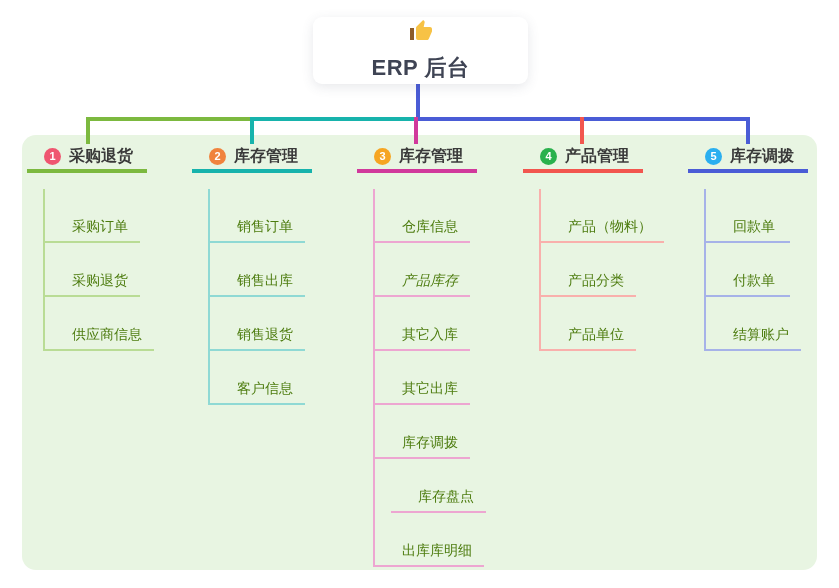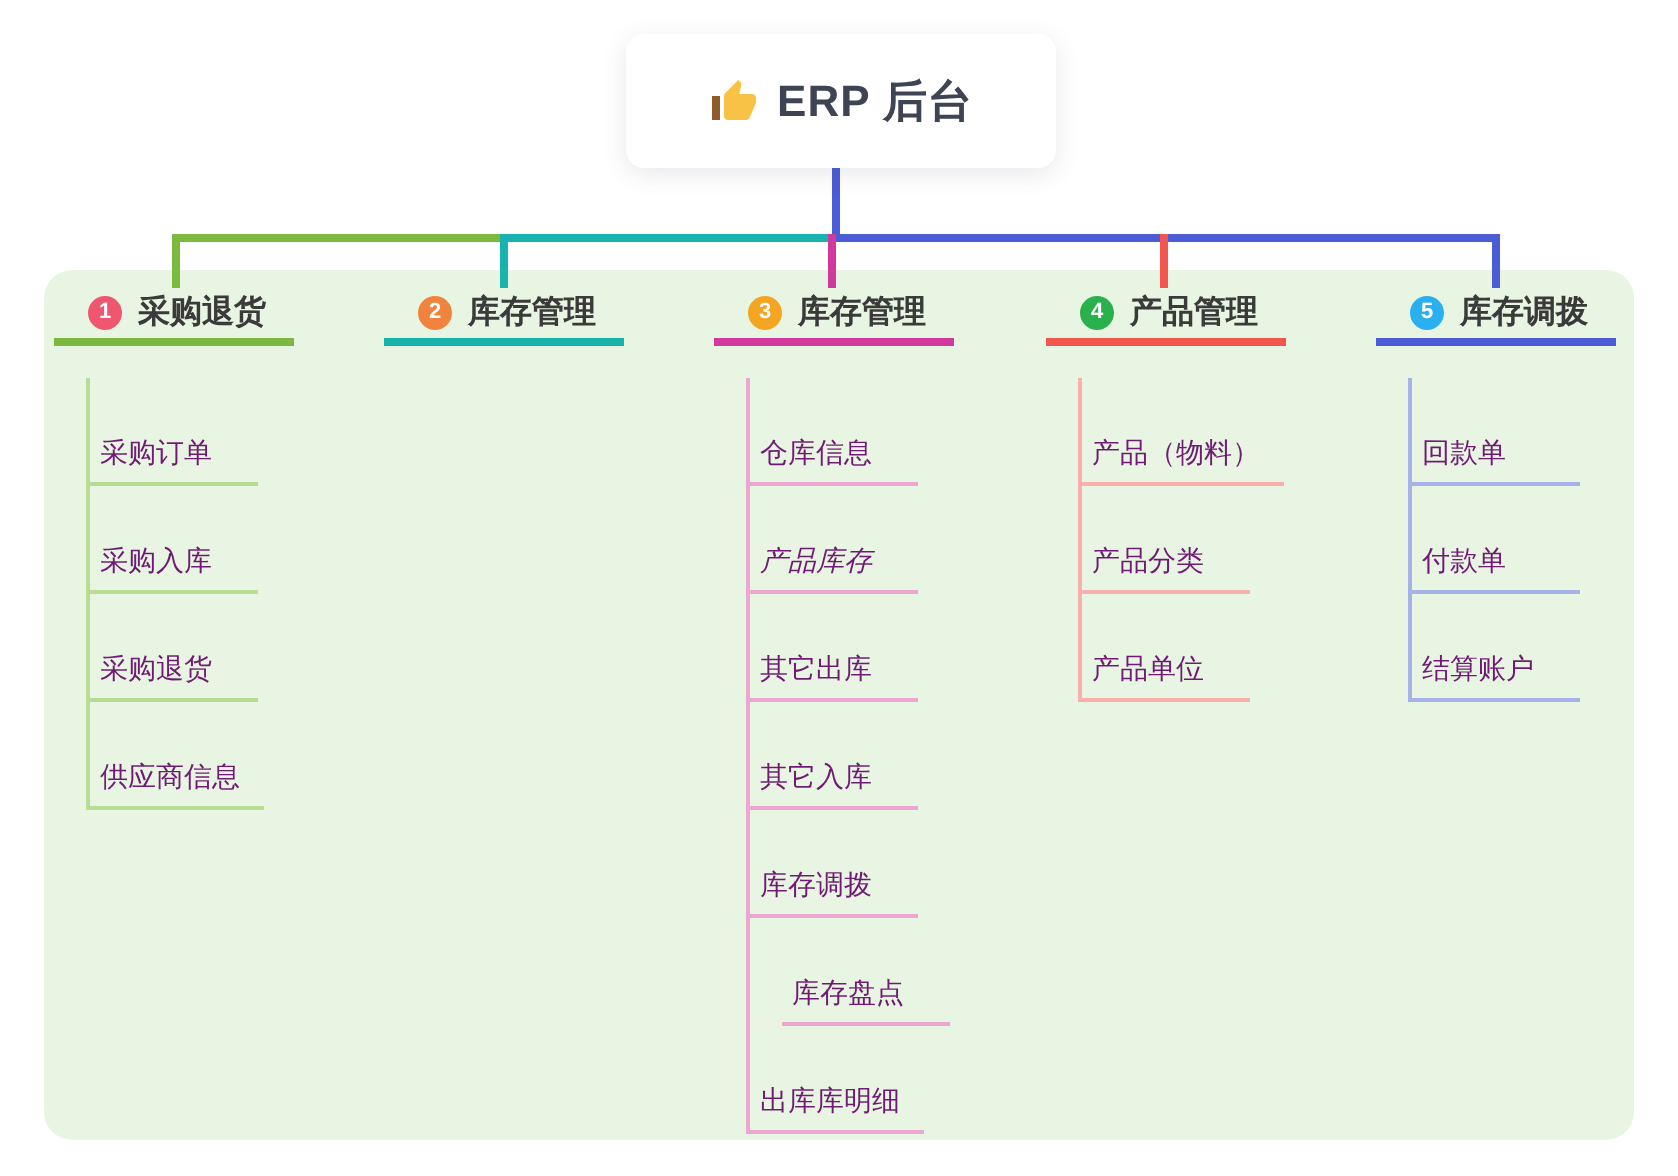--- a/index.html
+++ b/index.html
@@ -10,20 +10,21 @@
     font-family:"Liberation Sans","DejaVu Sans",sans-serif;
     overflow:hidden;
   }
   
   .root-card{
     position:absolute;left:313px;top:17px;width:215px;height:67px;
     background:#ffffff;border-radius:9px;
     box-shadow:0 3px 12px rgba(70,80,100,.13);
     display:flex;align-items:center;justify-content:center;gap:10px;
     z-index:3;
+    flex-direction:column;
   }
   .root-title{font-size:22px;font-weight:600;color:#3f4454;letter-spacing:.5px;}
   .thumb-icon{width:24px;height:24px;display:inline-block;}
   
   .line{position:absolute;z-index:1;}
   .stem{left:416px;top:83px;width:4px;height:36px;}
   .hseg{top:117px;height:4px;}
   .drop{top:117px;width:4px;height:27px;}
   
   .panel{
@@ -47,23 +48,23 @@
   .children{
     margin-left:16px;
     border-left:2px solid #ccc;
     list-style:none;padding:0;
   }
   .children li{
     box-sizing:border-box;
     height:54px;
     display:flex;align-items:flex-end;
     width:fit-content;min-width:84px;
-    padding:0 12px 5px 5px;
+    padding:0 12px 5px 27px;
     border-bottom:2px solid #ccc;
-    font-size:14px;color:#701a75;white-space:nowrap;
+    font-size:14px;color:#4d7c0f;white-space:nowrap;
   }
   
   .b0{left:27px;}  .b1{left:192px;} .b2{left:357px;} .b3{left:523px;} .b4{left:688px;}
 </style>
 </head>
 <body>
 
 <div class="stage">
 
   <div class="panel" style="background: rgb(232, 245, 226);"></div>
@@ -88,43 +89,48 @@
   <div class="line drop" style="left: 580px; background: rgb(242, 86, 79);"></div>
   <div class="line drop" style="left: 746px; background: rgb(74, 92, 214);"></div>
 
   <div class="branch b0">
     <div class="branch-header" style="border-bottom-color: rgb(124, 185, 63);">
       <span class="badge" style="background: rgb(239, 86, 112);">1</span>
       <span class="branch-label">采购退货</span>
     </div>
     <ul class="children" style="border-left-color: rgb(185, 220, 149);">
       <li style="border-bottom-color: rgb(185, 220, 149);">采购订单</li>
-      <li style="border-bottom-color: rgb(185, 220, 149);">采购入库</li>
       <li style="border-bottom-color: rgb(185, 220, 149);">采购退货</li>
       <li style="border-bottom-color: rgb(185, 220, 149);">供应商信息</li>
     </ul>
   </div>
 
   <div class="branch b1">
     <div class="branch-header" style="border-bottom-color: rgb(23, 179, 172);">
       <span class="badge" style="background: rgb(240, 131, 61);">2</span>
       <span class="branch-label">库存管理</span>
     </div>
+    <ul class="children" style="border-left-color: rgb(143, 217, 212);">
+      <li style="border-bottom-color: rgb(143, 217, 212);">销售订单</li>
+      <li style="border-bottom-color: rgb(143, 217, 212);">销售出库</li>
+      <li style="border-bottom-color: rgb(143, 217, 212);">销售退货</li>
+      <li style="border-bottom-color: rgb(143, 217, 212);">客户信息</li>
+    </ul>
   </div>
 
   <div class="branch b2">
     <div class="branch-header" style="border-bottom-color: rgb(209, 57, 156);">
       <span class="badge" style="background: rgb(246, 165, 34);">3</span>
       <span class="branch-label">库存管理</span>
     </div>
     <ul class="children" style="border-left-color: rgb(237, 166, 209);">
       <li style="border-bottom-color: rgb(237, 166, 209);">仓库信息</li>
       <li style="border-bottom-color: rgb(237, 166, 209); font-style: italic;">产品库存</li>
+      <li style="border-bottom-color: rgb(237, 166, 209);">其它入库</li>
       <li style="border-bottom-color: rgb(237, 166, 209);">其它出库</li>
-      <li style="border-bottom-color: rgb(237, 166, 209);">其它入库</li>
       <li style="border-bottom-color: rgb(237, 166, 209);">库存调拨</li>
       <li style="border-bottom-color: rgb(237, 166, 209); margin-left: 16px;">库存盘点</li>
       <li style="border-bottom-color: rgb(237, 166, 209);">出库库明细</li>
     </ul>
   </div>
 
   <div class="branch b3">
     <div class="branch-header" style="border-bottom-color: rgb(242, 86, 79);">
       <span class="badge" style="background: rgb(42, 177, 77);">4</span>
       <span class="branch-label">产品管理</span>

